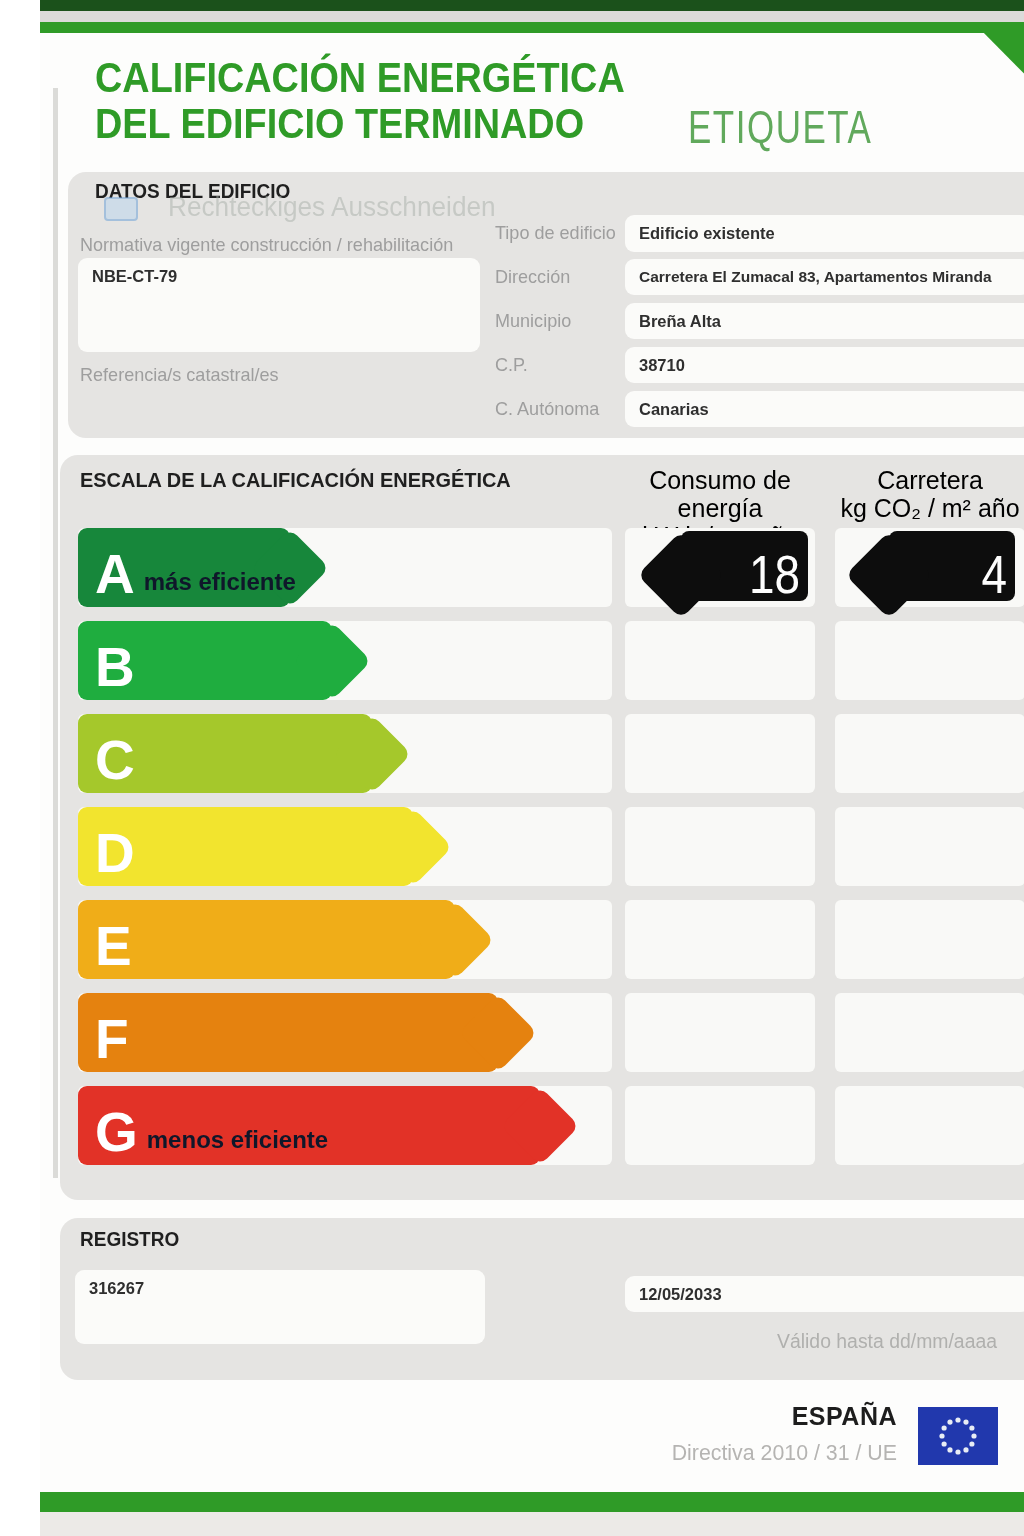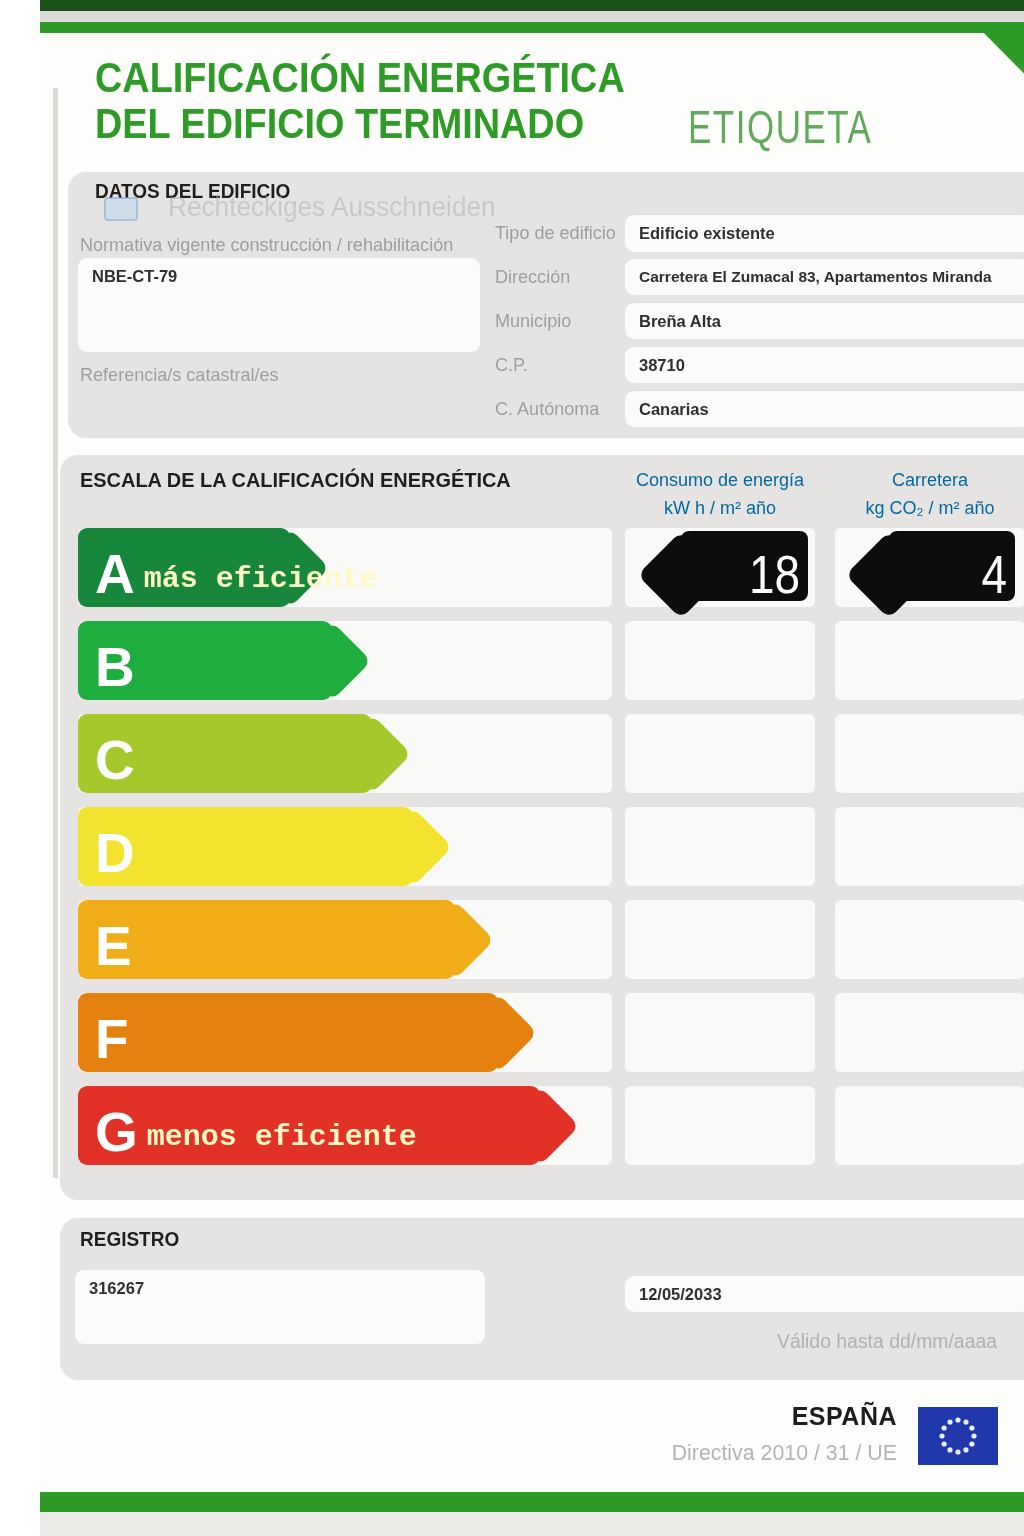--- a/index.html
+++ b/index.html
@@ -30,32 +30,32 @@
              transform:scaleX(.95);transform-origin:0 0;white-space:nowrap;}
   .watermark{left:128px;top:192px;color:#a9b0a9;opacity:.5;font-size:27px;white-space:nowrap;
              transform:scaleX(.97);transform-origin:0 0;}
   .snip-icon{left:64px;top:197px;width:30px;height:20px;background:#bcd6ee;border:2px solid #6fa3d8;
              border-radius:4px;opacity:.55;}
   .flabel{position:absolute;color:#9e9e9e;font-size:19px;white-space:nowrap;
           transform:scaleX(.95);transform-origin:0 0;}
   .fbox{position:absolute;background:#fbfbf9;border-radius:9px;color:#2f2f2f;font-weight:700;
         font-size:16.5px;padding:9px 14px;box-sizing:border-box;}
   
-  .colhead{position:absolute;color:#0369a1;font-size:18px;text-align:center;line-height:28px;}
+  .colhead{position:absolute;color:#000000;font-size:25px;text-align:center;line-height:28px;}
   .row{position:absolute;left:0;width:990px;height:79px;}
   .rstrip{position:absolute;left:18px;top:0;width:534px;height:79px;background:#f9f9f7;border-radius:6px;}
   .cell{position:absolute;top:0;width:190px;height:79px;background:#f9f9f7;border-radius:6px;}
   .c1{left:565px;} .c2{left:775px;}
   .arrow{position:absolute;left:18px;top:0;height:79px;border-radius:9px;display:flex;
          align-items:flex-end;padding:6px 0 7px 17px;box-sizing:border-box;}
   .arrow::after{content:"";position:absolute;width:56px;height:56px;right:-28px;top:11.5px;
                 transform:rotate(45deg);background:inherit;border-radius:10px;}
   .letter{color:#fff;font-weight:700;font-size:55px;line-height:.92;position:relative;z-index:2;}
-  .note{color:#fef9c3;font-weight:700;font-size:30px;margin:0 0 4px 9px;white-space:nowrap;
-        position:relative;z-index:2;font-family:Liberation Mono, monospace;}
+  .note{color:#0f172a;font-weight:700;font-size:24px;margin:0 0 4px 9px;white-space:nowrap;
+        position:relative;z-index:2;}
   
   .val-arrow{position:absolute;top:531px;height:70px;background:var(--value_arrow);border-radius:8px;}
   .val-arrow::before{content:"";position:absolute;width:62px;height:62px;left:-31px;top:13px;
                      transform:rotate(45deg);background:inherit;border-radius:10px;}
   .val-num{position:absolute;right:8px;top:0;height:88px;line-height:86px;color:#fdfdfd;
            font-size:54px;transform:scaleX(.85);transform-origin:100% 0;}
   .va-consumo{left:641px;width:127px;}
   .va-emis{left:849px;width:126px;}
   
   .hint{position:absolute;color:#b0b0ae;font-size:20px;text-align:right;

